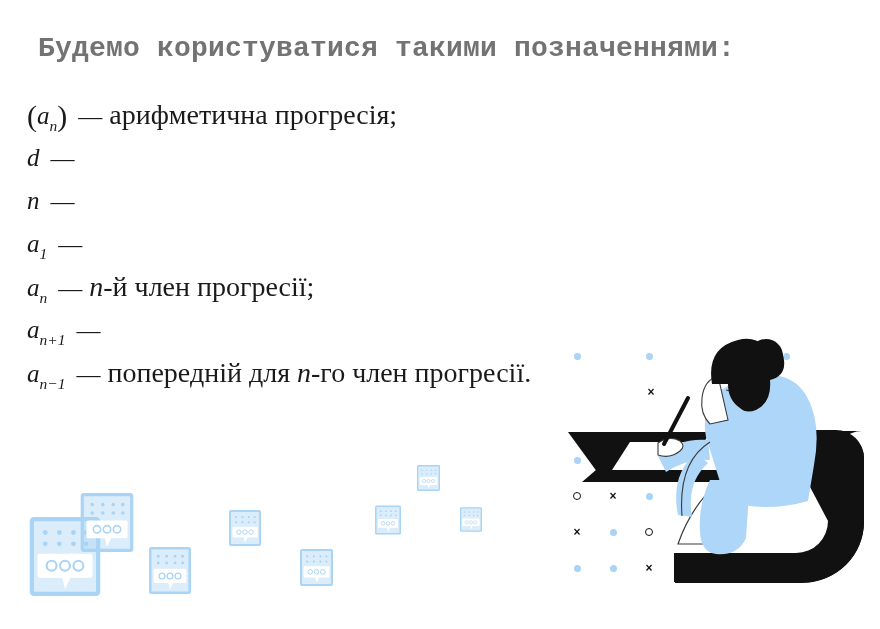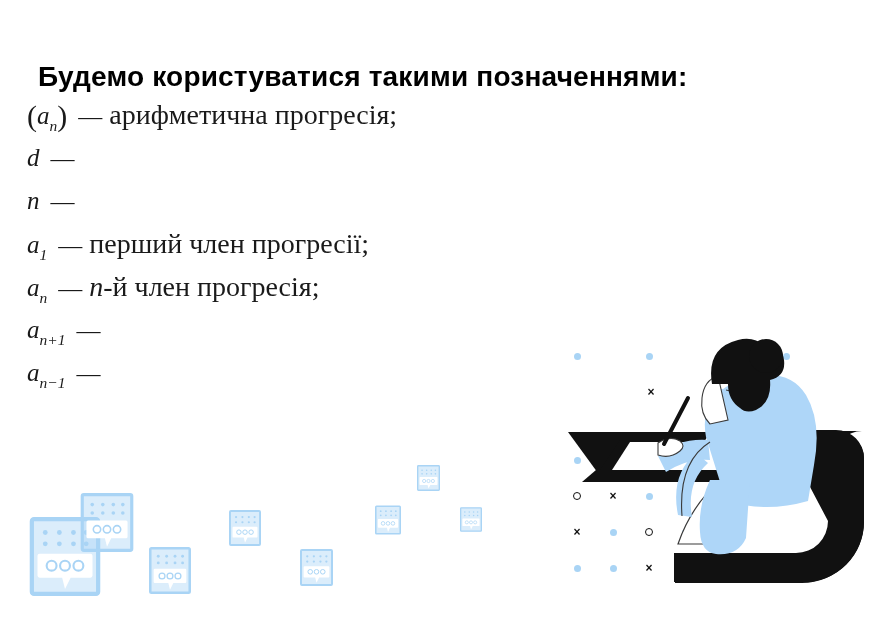--- a/index.html
+++ b/index.html
@@ -16,28 +16,27 @@
     overflow: hidden;
     font-family: "Liberation Serif", "DejaVu Serif", serif;
   }
 
   
   #slide-title {
     position: absolute;
     left: 38px;
     top: 32px;
     width: 800px;
-    font-family: Liberation Sans, sans-serif;
+    font-family: Liberation Mono, monospace;
     font-weight: 700;
     font-size: 28px;
     line-height: 34px;
     letter-spacing: 0.2px;
-    color: #000000;
+    color: #737373;
     white-space: nowrap;
-    margin-top: 28px;
   }
 
   
   #notation-list {
     position: absolute;
     left: 27px;
     top: 100px;
     width: 640px;
   }
   .notation-line {
@@ -178,46 +177,46 @@
         </span>
       <span class="dash">—</span>
     </div>
 
     <div class="notation-line">
       <span class="sym">
           <span>a</span>
           <sub>1</sub>
         </span>
       <span class="dash">—</span>
-      <span class="desc">перший член прогресії;</span>
     </div>
 
     <div class="notation-line">
       <span class="sym">
           <span>a</span>
           <sub>n</sub>
         </span>
       <span class="dash">—</span>
-      <span class="desc"><span></span><i>n</i><span>-й член прогресія;</span></span>
+      <span class="desc"><span></span><i>n</i><span>-й член прогресії;</span></span>
     </div>
 
     <div class="notation-line">
       <span class="sym">
           <span>a</span>
           <sub>n+1</sub>
         </span>
       <span class="dash">—</span>
     </div>
 
     <div class="notation-line">
       <span class="sym">
           <span>a</span>
           <sub>n−1</sub>
         </span>
       <span class="dash">—</span>
+      <span class="desc"><span>попередній для </span><i>n</i><span>-го член прогресії.</span></span>
     </div>
 
   </div>
 
   <div id="deco-grid">
       <span class="grid-mark dot" style="left: 6px; top: 16px;"></span>
       <span class="grid-mark dot" style="left: 78px; top: 16px;"></span>
       <span class="grid-mark cross" style="left: 150px; top: 16px;">×</span>
       <span class="grid-mark dot" style="left: 215px; top: 16px;"></span>
       <span class="grid-mark cross" style="left: 80px; top: 52px;">×</span>

